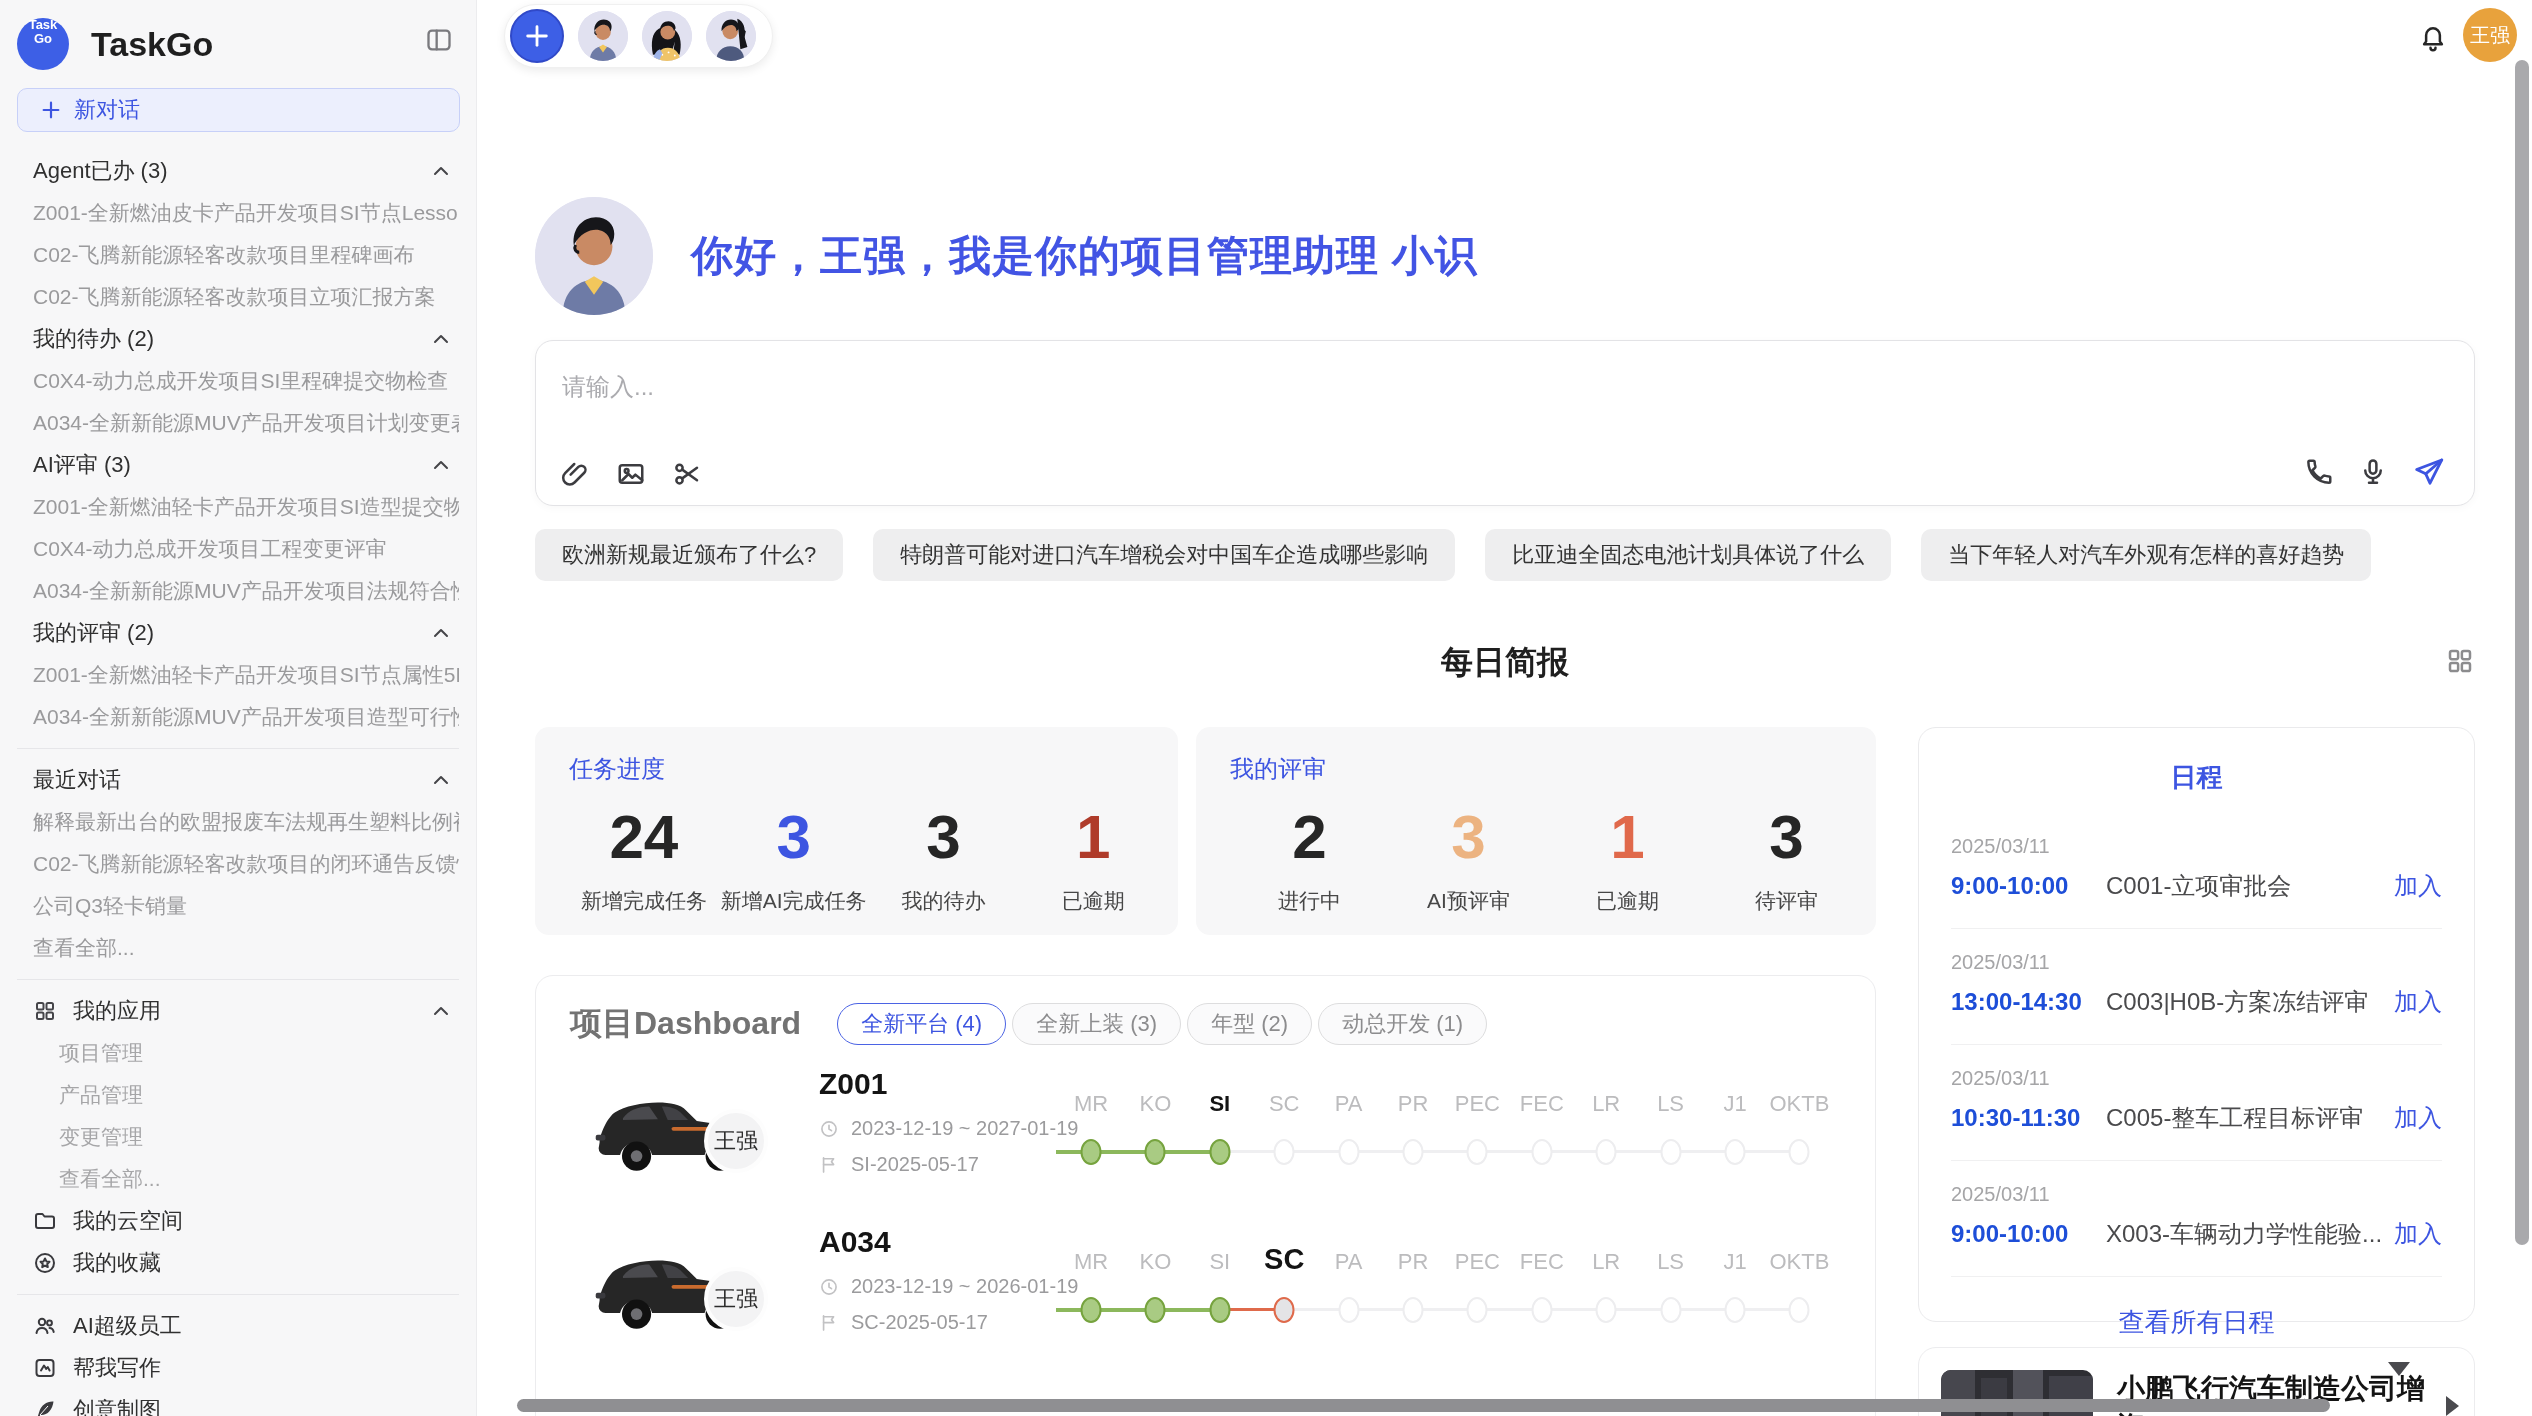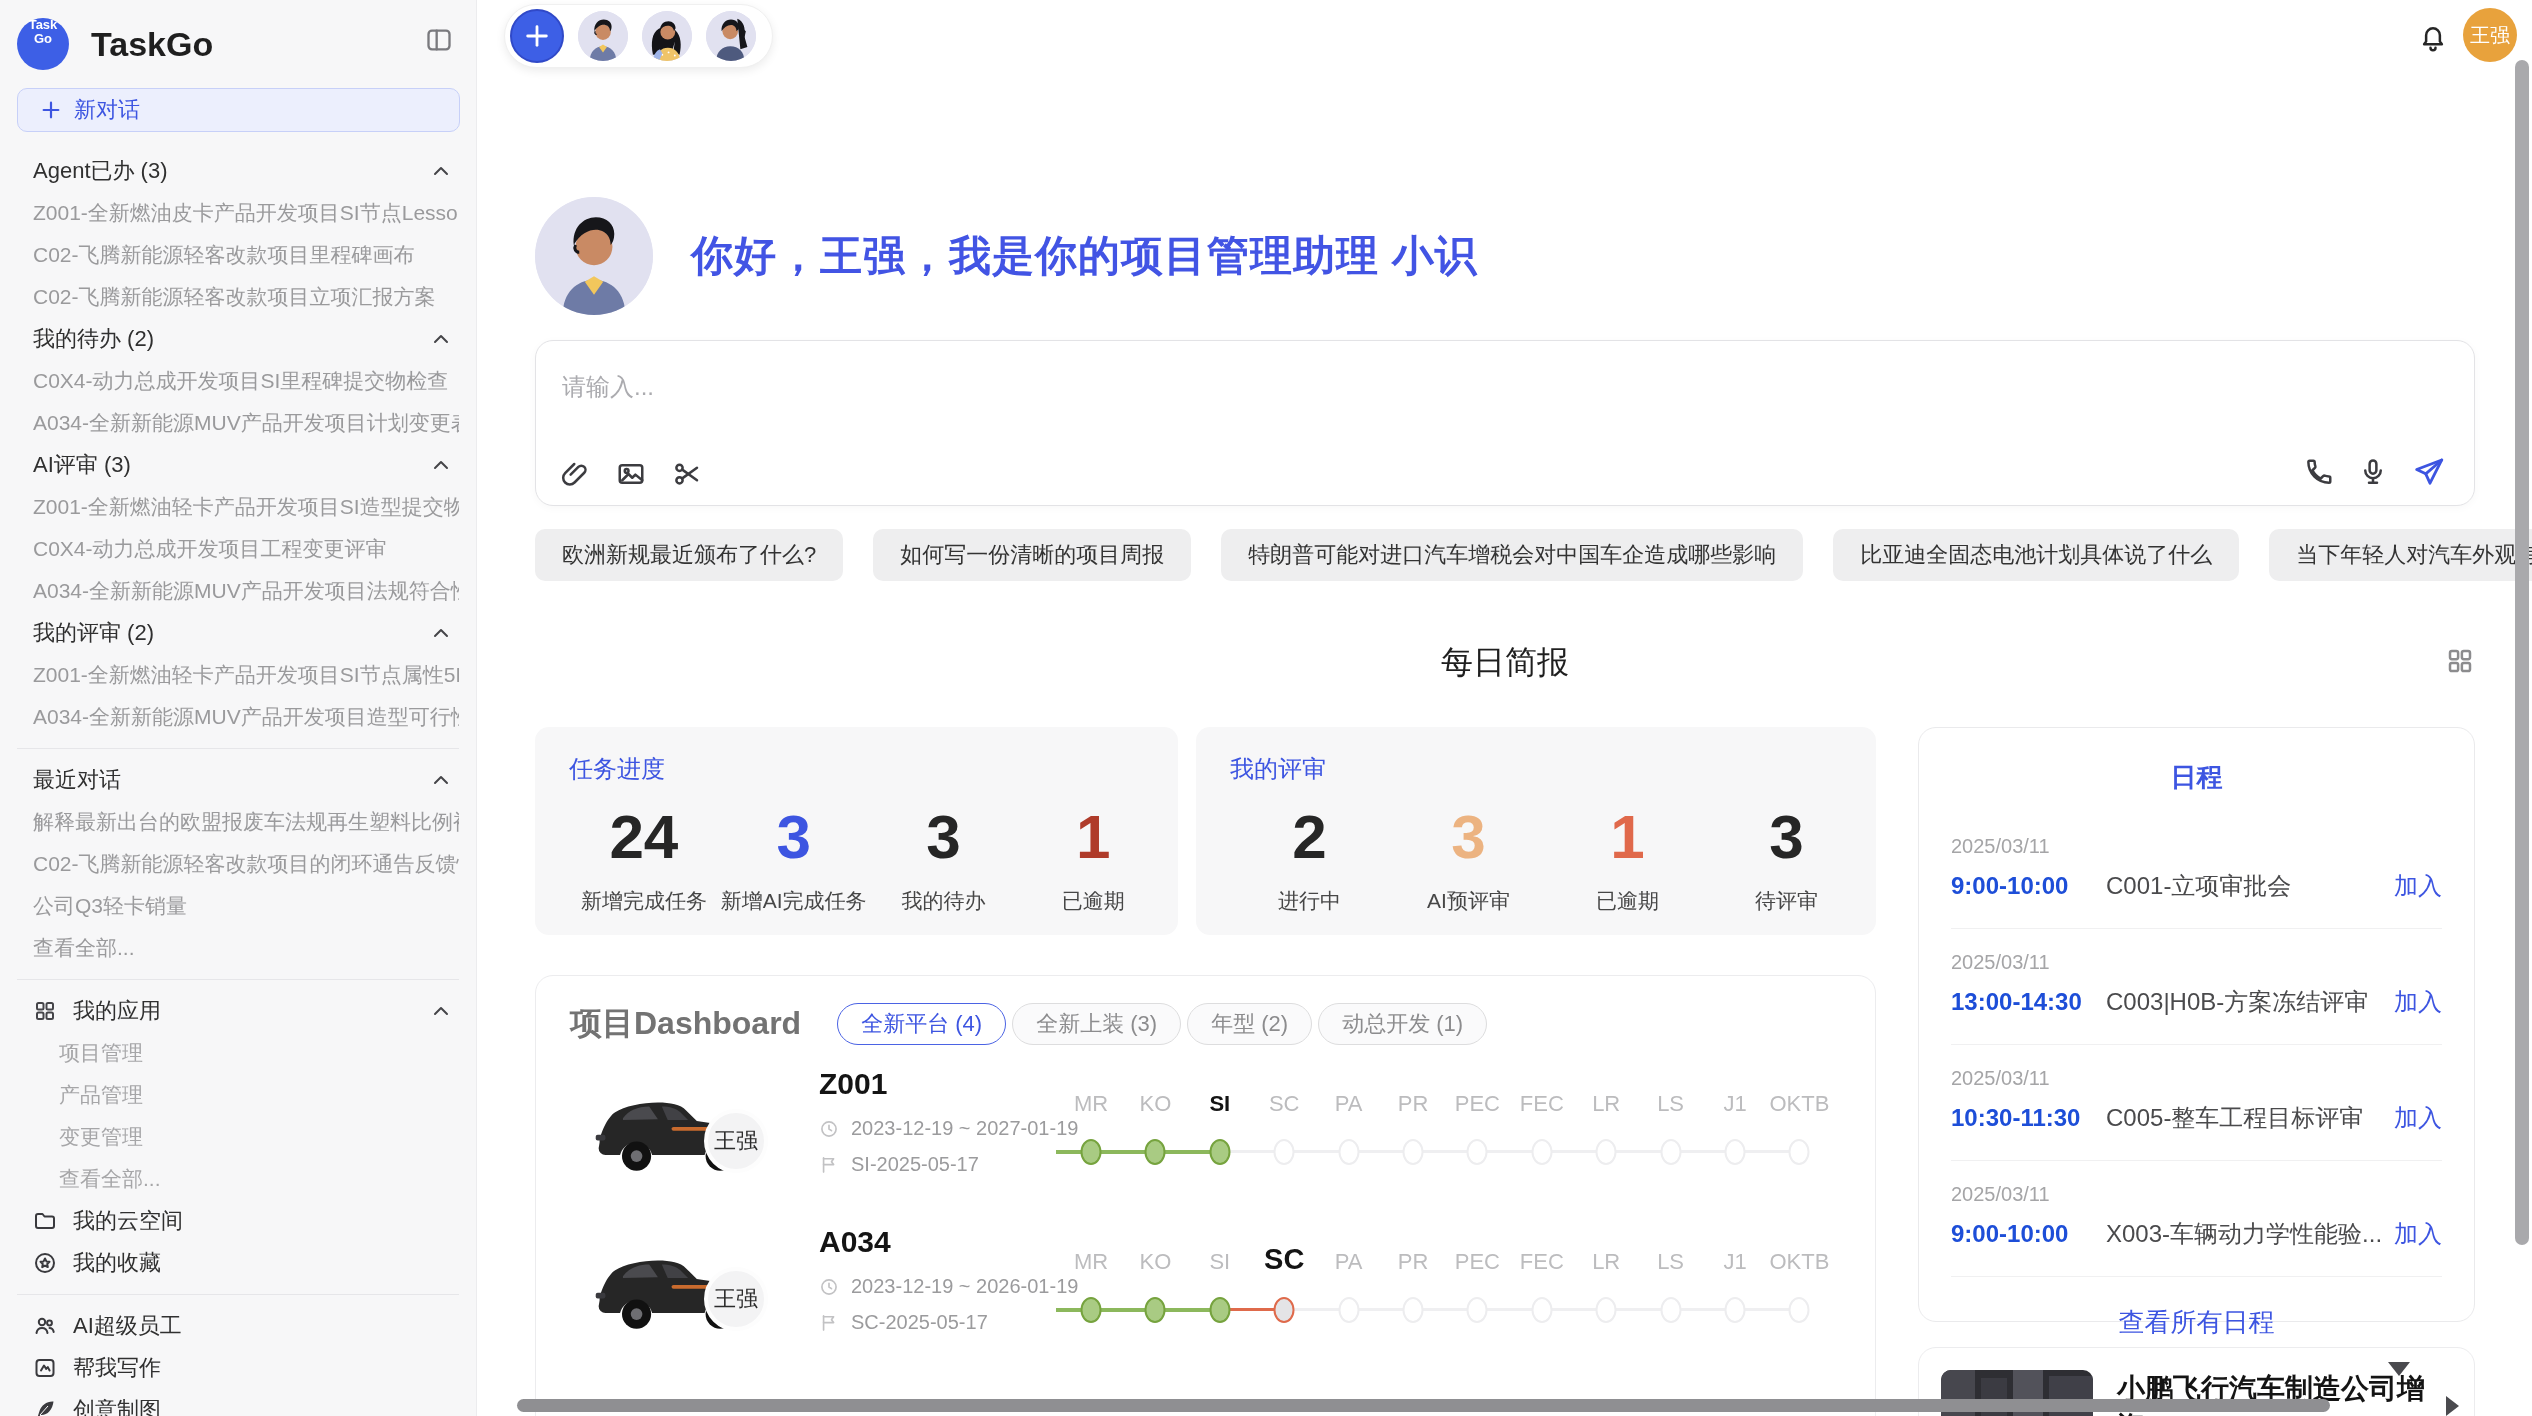--- a/index.html
+++ b/index.html
@@ -47,21 +47,21 @@
   .composer .ph { position:absolute; left:26px; top:30px; font-size:24px; color:#ABABAF; }
   .comp-icons-l { position:absolute; left:24px; bottom:16px; display:flex; gap:26px; color:#3C3C40; }
   .comp-icons-r { position:absolute; right:28px; bottom:16px; display:flex; gap:24px; color:#3C3C40; align-items:center; }
   .comp-icons-l .ic, .comp-icons-r .ic { width:30px; height:30px; cursor:pointer; }
   .comp-icons-r .send { color:#3D55E1; width:34px; height:34px; }
 
   .chips { margin-top:23px; display:flex; gap:30px; }
   .chip { height:52px; border-radius:10px; background:#EEEEEF; color:#333; font-size:22px; display:flex; align-items:center; padding:0 27px; white-space:nowrap; cursor:pointer; }
 
   .daily-head { margin-top:59px; position:relative; height:44px; text-align:center; }
-  .daily-head h2 { font-size:32px; font-weight:400; color:#1F1F1F; line-height:44px; }
+  .daily-head h2 { font-size:32px; font-weight:700; color:#1F1F1F; line-height:44px; }
   .daily-grid-ic { position:absolute; right:0px; top:6px; width:30px; height:30px; color:#8C8C8E; cursor:pointer; }
 
   .grid-row { margin-top:43px; display:flex; gap:42px; align-items:flex-start; }
   .col-left { width:1341px; flex:none; }
   .col-right { width:557px; flex:none; }
 
   .stats-row { display:flex; gap:18px; }
   .stat-card { height:208px; background:#F7F7F8; border-radius:14px; padding:26px 10px 0 34px; }
   .stat-card.c1 { width:643px; }
   .stat-card.c2 { width:680px; }
@@ -402,21 +402,20 @@
             <svg viewBox="0 0 24 24" fill="none" stroke="currentColor" stroke-width="2" stroke-linecap="round" stroke-linejoin="round">
               <path d="M21 3.5L3.3 10.2l6.4 3.1 3 6.6L21 3.5z"></path>
               <line x1="21" y1="3.5" x2="9.7" y2="13.3"></line>
             </svg>
           </span>
       </div>
     </div>
 
     <div class="chips" id="chips">
         <div class="chip">欧洲新规最近颁布了什么?</div>
-        <div class="chip">如何写一份清晰的项目周报</div>
         <div class="chip">特朗普可能对进口汽车增税会对中国车企造成哪些影响</div>
         <div class="chip">比亚迪全固态电池计划具体说了什么</div>
         <div class="chip">当下年轻人对汽车外观有怎样的喜好趋势</div>
       </div>
 
     <div class="daily-head">
       <h2>每日简报</h2>
       <span class="ic daily-grid-ic">
           <svg viewBox="0 0 24 24" fill="none" stroke="currentColor" stroke-width="2" stroke-linecap="round" stroke-linejoin="round">
             <rect x="4" y="4" width="6.5" height="6.5" rx="1.5"></rect>

